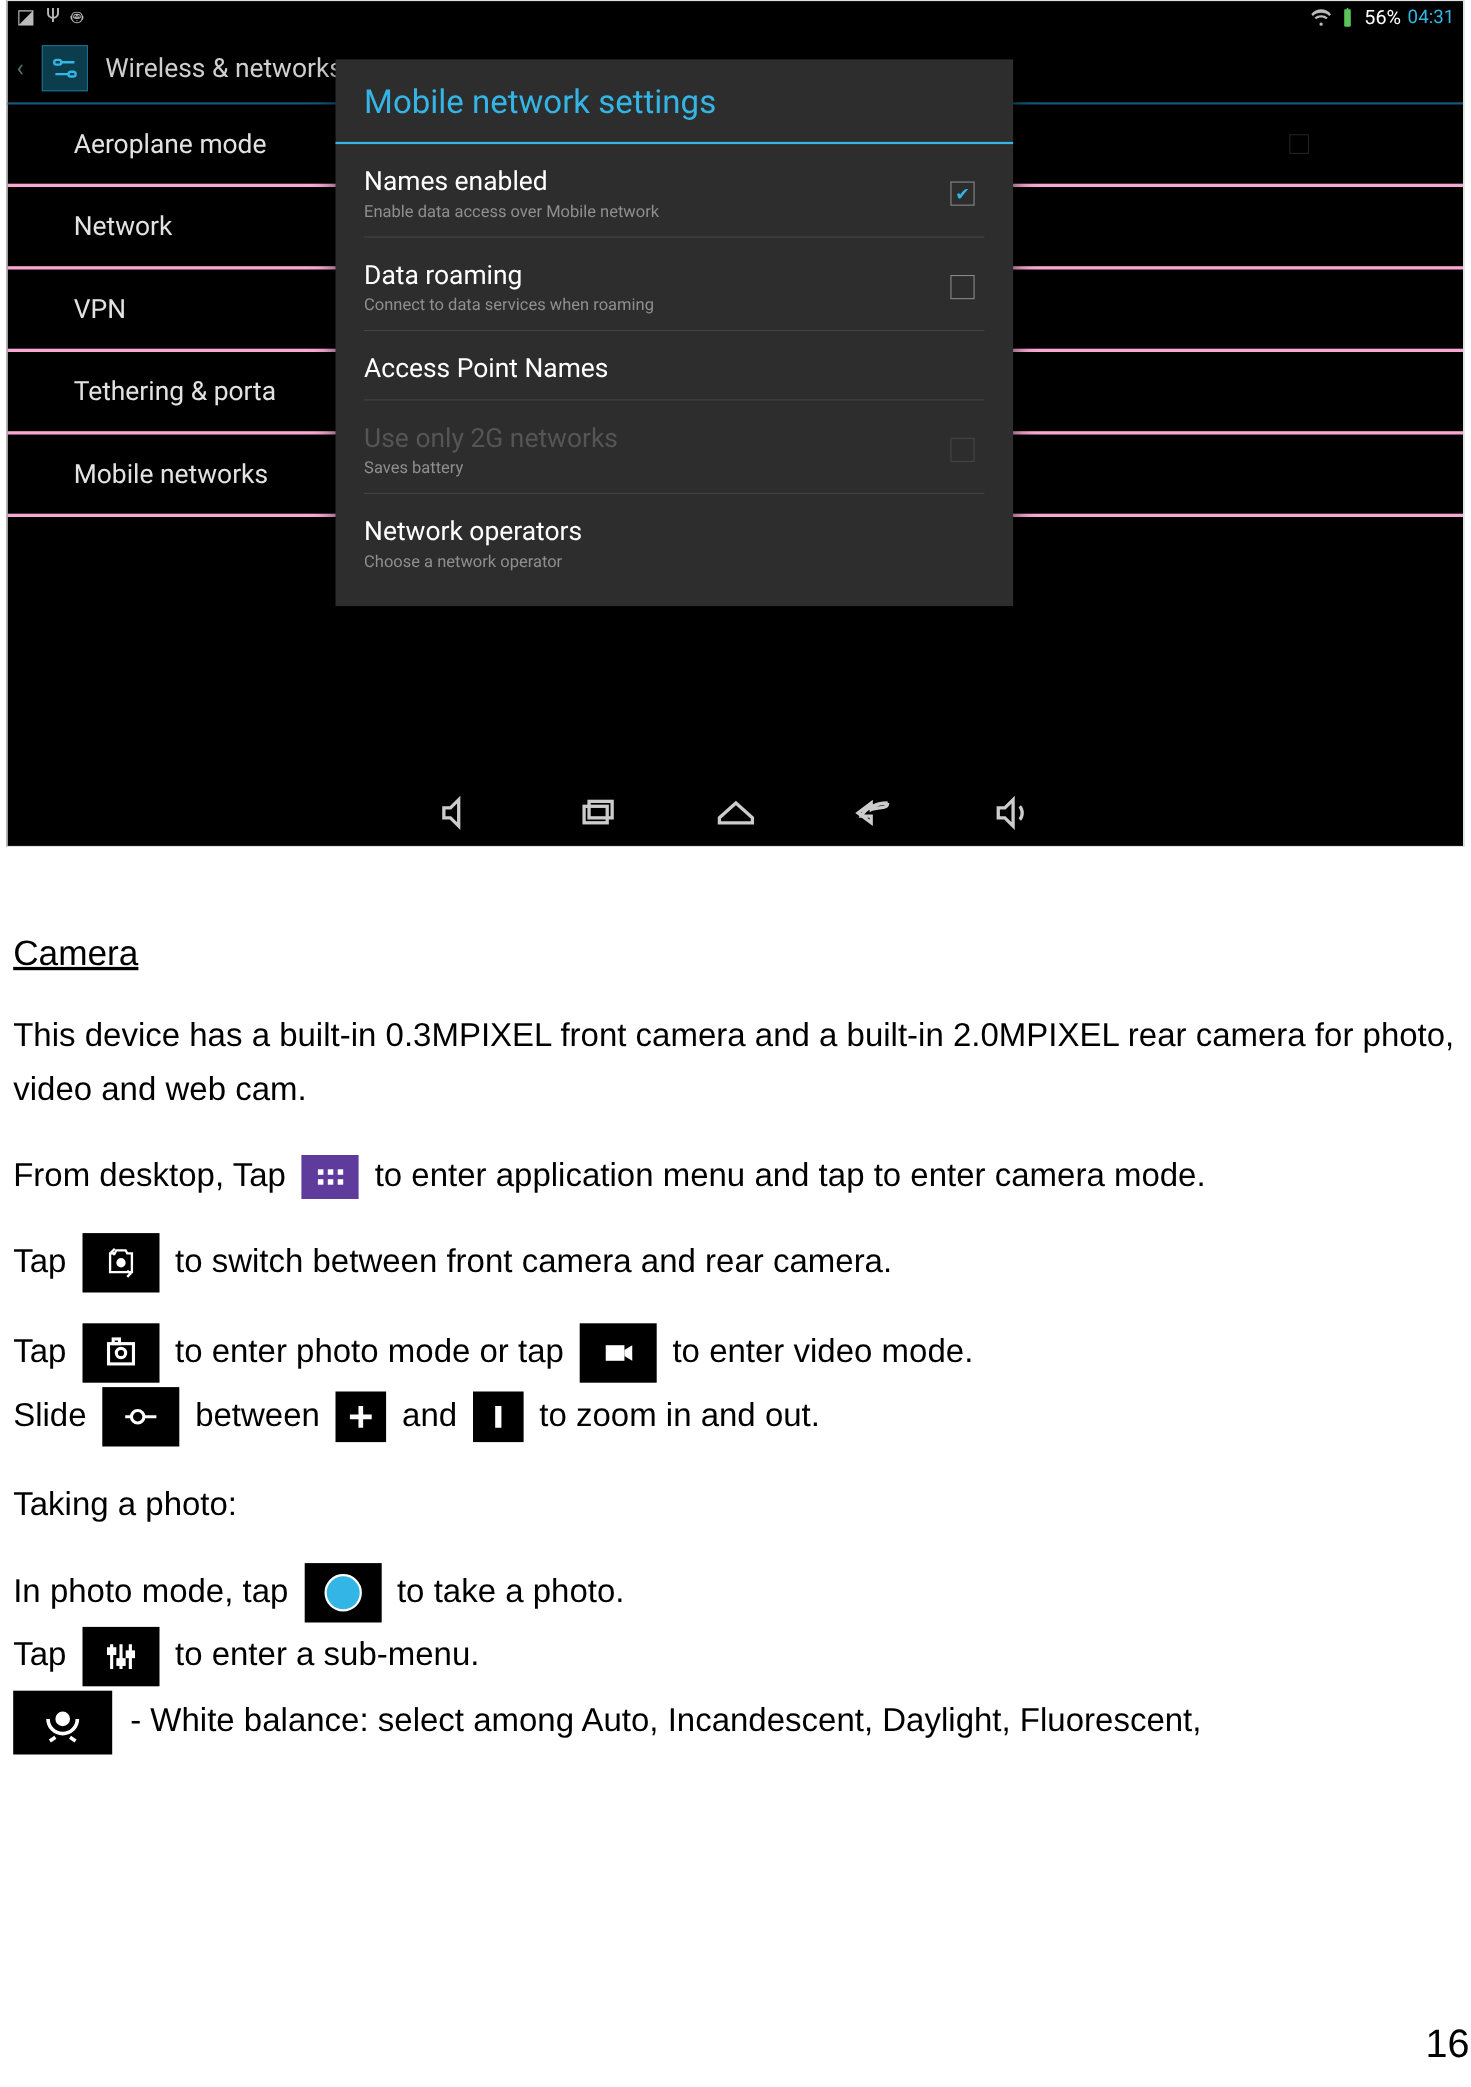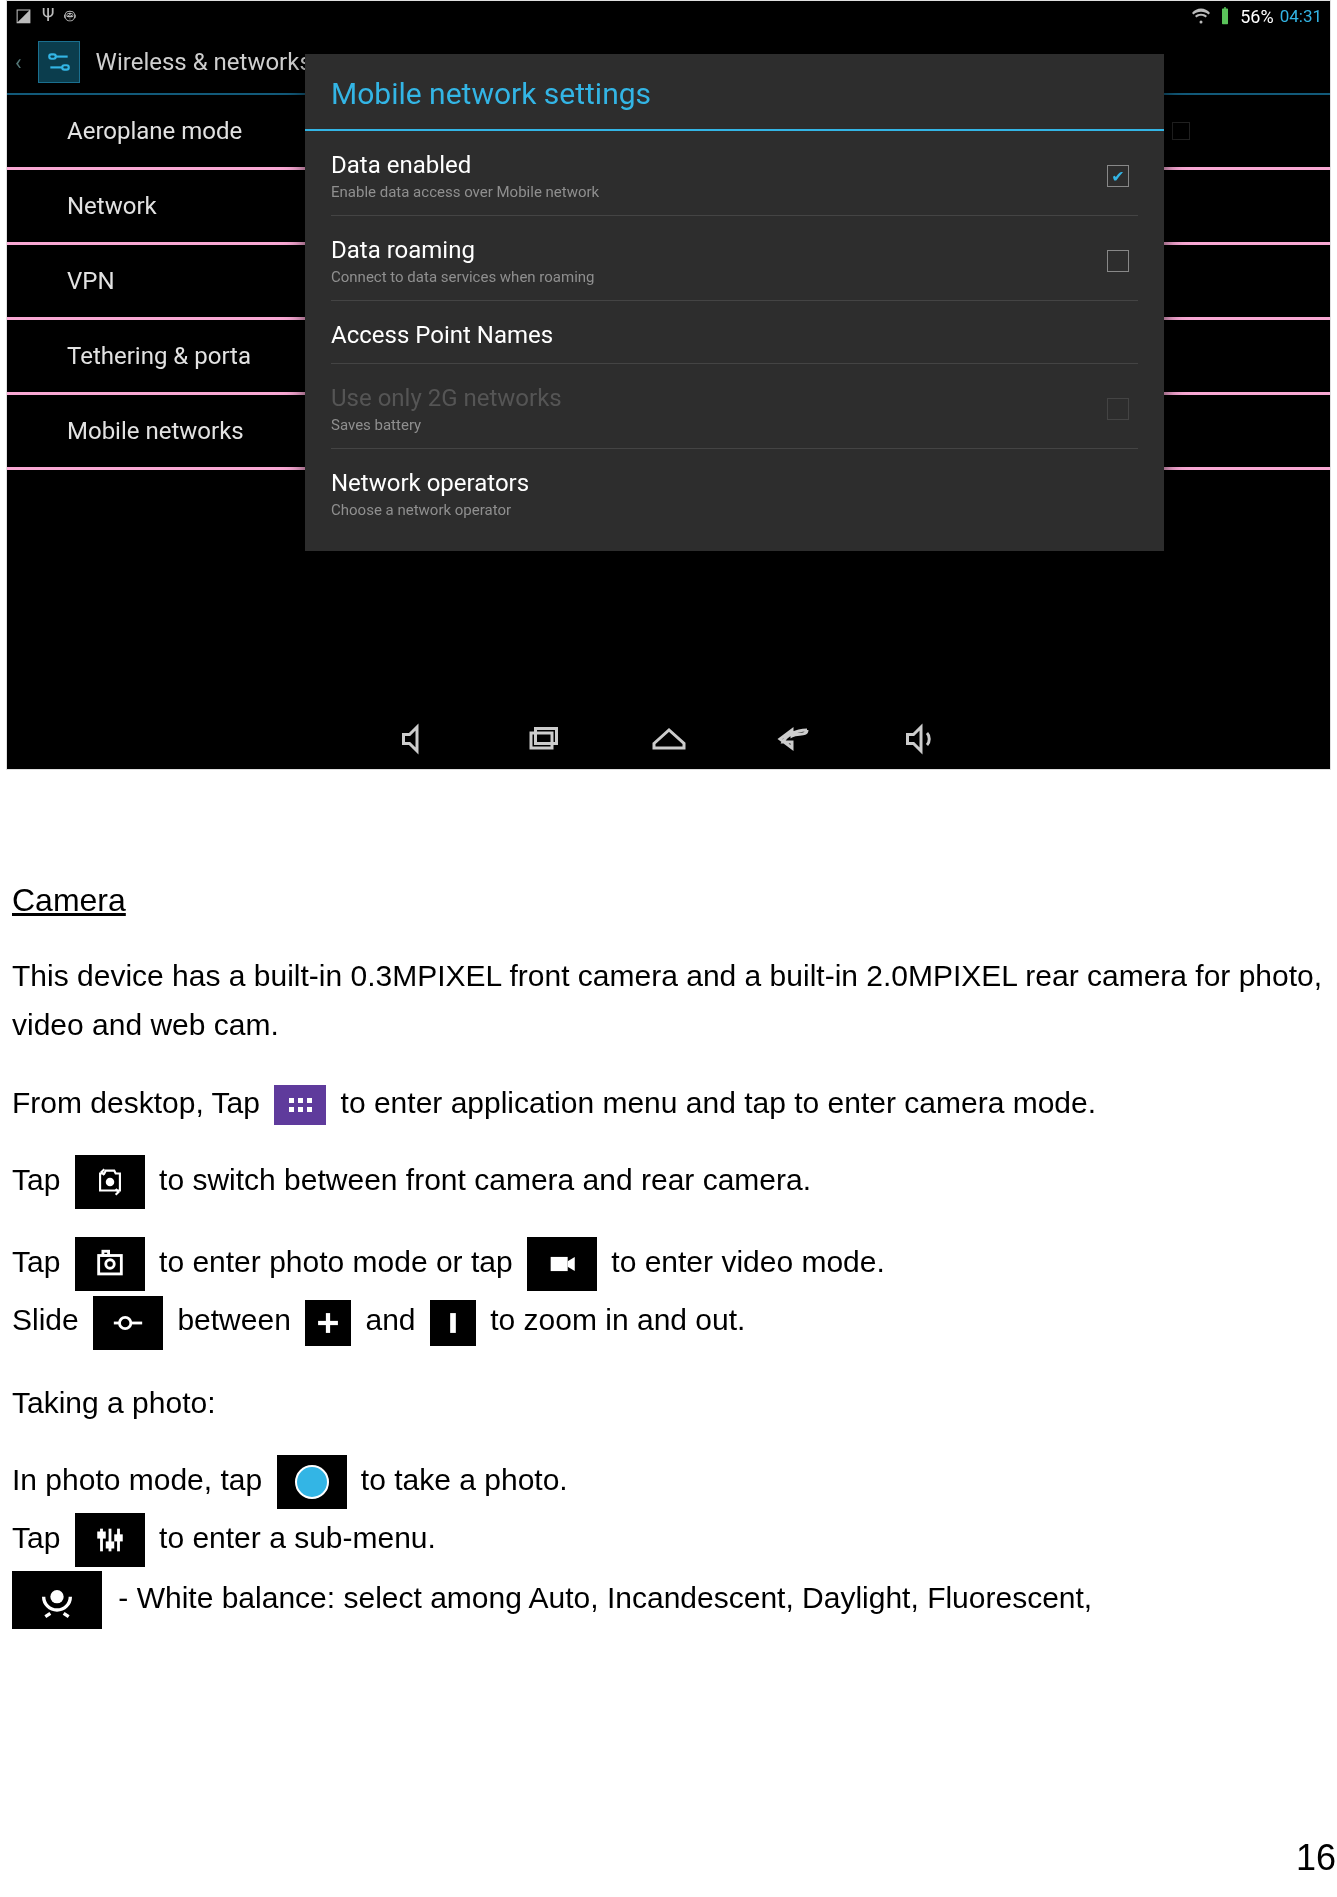--- a/index.html
+++ b/index.html
@@ -61,21 +61,21 @@
     font-size: 24px;
     display: flex; justify-content: space-between; align-items: center;
     color: #e2e2e2;
   }
   .faint-box { width: 18px; height: 18px; border: 1px solid #555; opacity: .4; }
 
   
   .dialog {
     position: absolute;
     left: 298px; top: 53px;
-    width: 859px;
+    width: 616px;
     background: #2d2d2d;
     box-shadow: 0 8px 20px rgba(0,0,0,.7);
     font-family: "Roboto", Arial, sans-serif;
   }
   .dialog-title {
     color: #33b5e5;
     font-size: 30px;
     font-weight: 400;
     padding: 22px 26px 18px;
     border-bottom: 2px solid #33b5e5;
@@ -99,21 +99,21 @@
 
   
   .navbar {
     position: absolute; left: 0; right: 0; bottom: 0; height: 60px;
     display: flex; justify-content: center; gap: 90px; align-items: center;
   }
   .nav-icon { width: 36px; height: 36px; stroke: #ccc; fill: none; stroke-width: 2; }
 
   
   .doc {
-    padding: 104px 12px 0 12px;
+    padding: 70px 12px 0 12px;
     font-size: 30px;
     line-height: 1.65;
   }
   .doc h2 {
     font-size: 32px;
     font-weight: 400;
     text-decoration: underline;
     margin-bottom: 24px;
   }
   .doc p { margin-bottom: 28px; }
@@ -198,21 +198,21 @@
     <div class="settings-item">
         <span>Mobile networks</span>
       </div>
   </div>
 
   <div class="dialog">
     <div class="dialog-title">Mobile network settings</div>
     <div class="dialog-body">
       <div class="dialog-row">
         <div class="left">
-          <div class="title">Data enabled</div>
+          <div class="title">Names enabled</div>
           <div class="sub">Enable data access over Mobile network</div>
         </div>
         <div class="rt">
             <span class="cb checked"></span>
           </div>
       </div>
       <div class="dialog-row">
         <div class="left">
           <div class="title">Data roaming</div>
           <div class="sub">Connect to data services when roaming</div>

